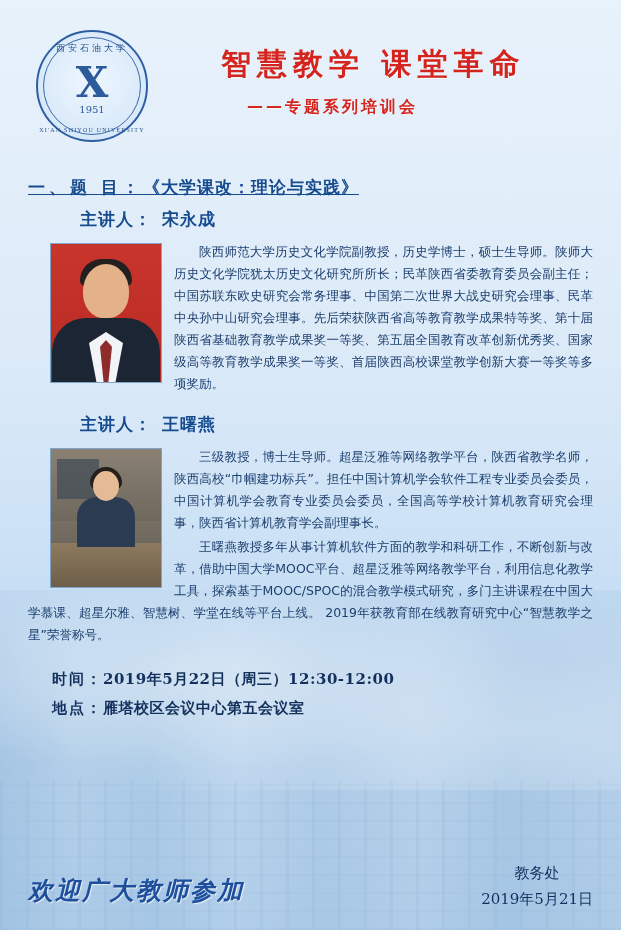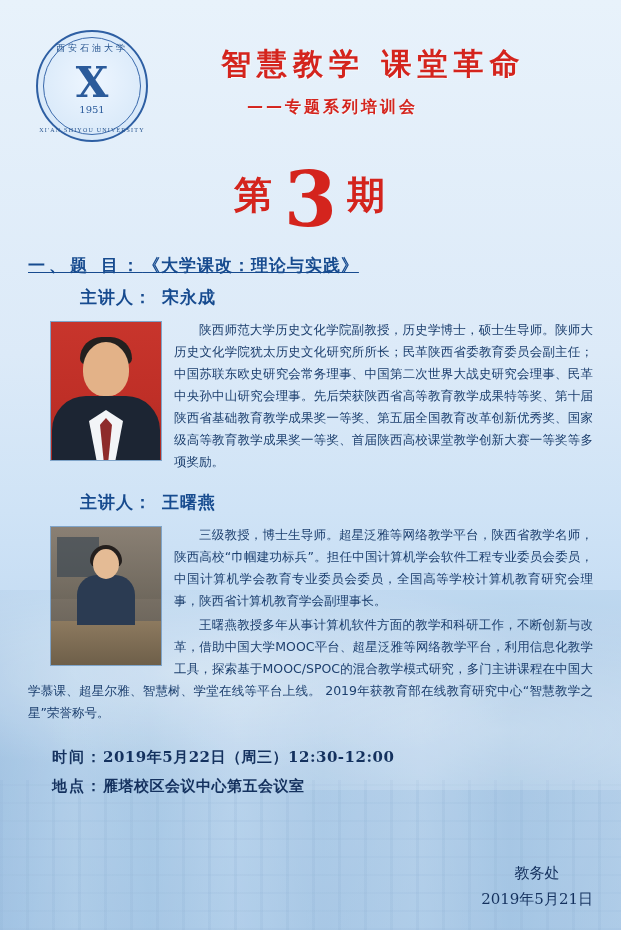--- a/index.html
+++ b/index.html
@@ -392,23 +392,20 @@
         <div class="year">1951</div>
         <div class="en-bottom">XI'AN SHIYOU UNIVERSITY</div>
       </div>
 
       <div class="title-block">
         <div class="title-main">智慧教学  课堂革命</div>
         <div class="title-sub">——专题系列培训会</div>
       </div>
     </div>
 
-    <div class="issue">
-      <span class="word">第</span><span class="num">3</span><span class="word">期</span>
-    </div>
 
     <div class="section">
       <div class="sec-line">
         <span class="label">一、题  目：</span><span class="topic">《大学课改：理论与实践》</span>
       </div>
       <div class="speaker">
         <span>主讲人：</span><span class="name">宋永成</span>
       </div>
       <div class="bio-wrap">
         <div class="portrait portrait-1">
@@ -448,18 +445,19 @@
       <div class="row">
         <span class="key">时间：</span><span>2019年5月22日（周三）12:30-12:00</span>
       </div>
       <div class="row">
         <span class="key">地点：</span><span>雁塔校区会议中心第五会议室</span>
       </div>
     </div>
   </div>
 
   <div class="footer">
+    <div class="welcome">欢迎广大教师参加</div>
     <div class="signature">
       <div>教务处</div>
       <div>2019年5月21日</div>
     </div>
   </div>
 </div>
 
 </body></html>

